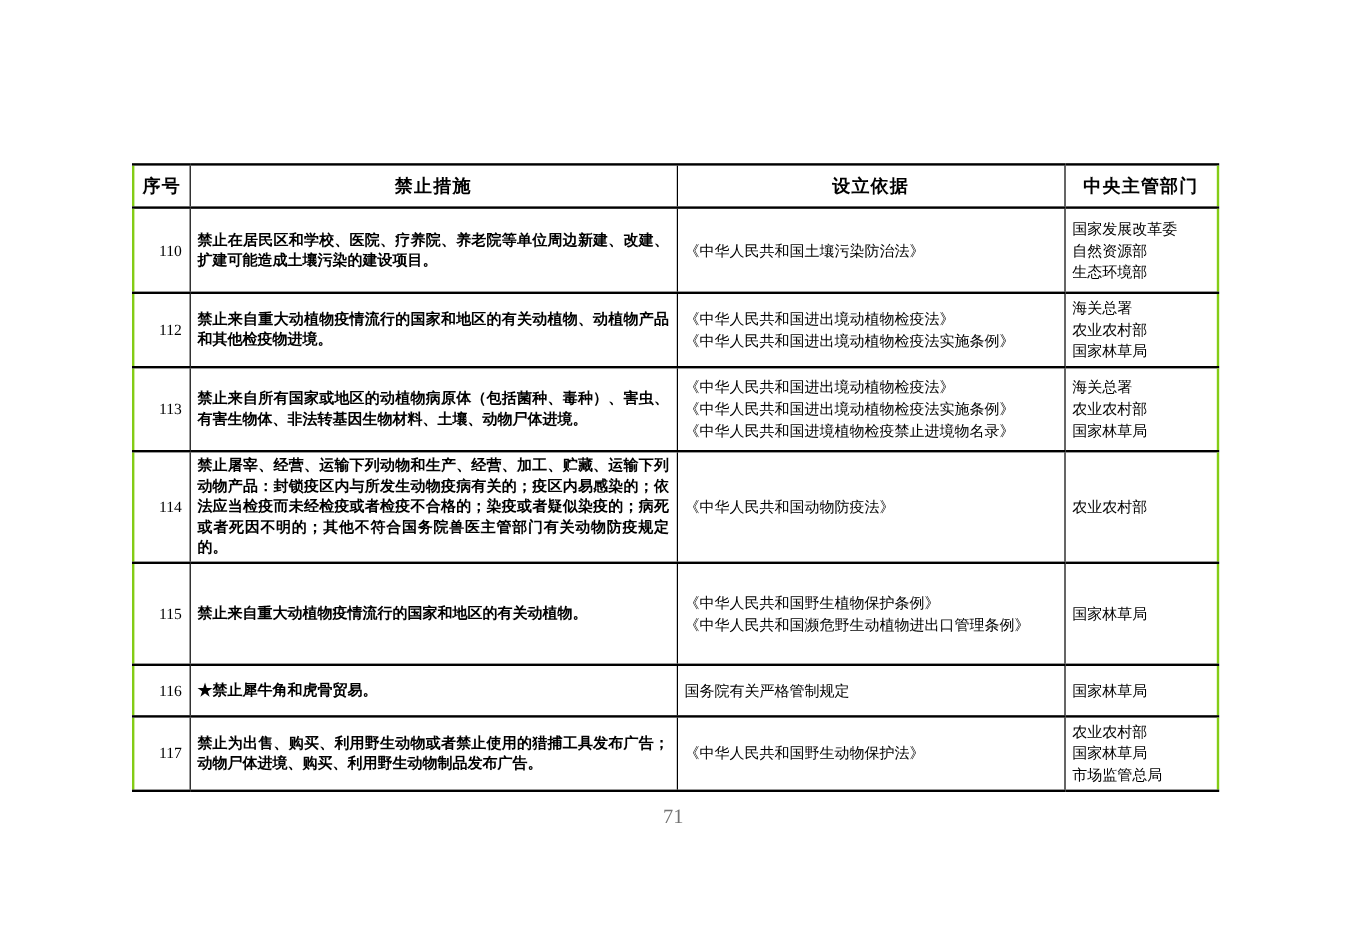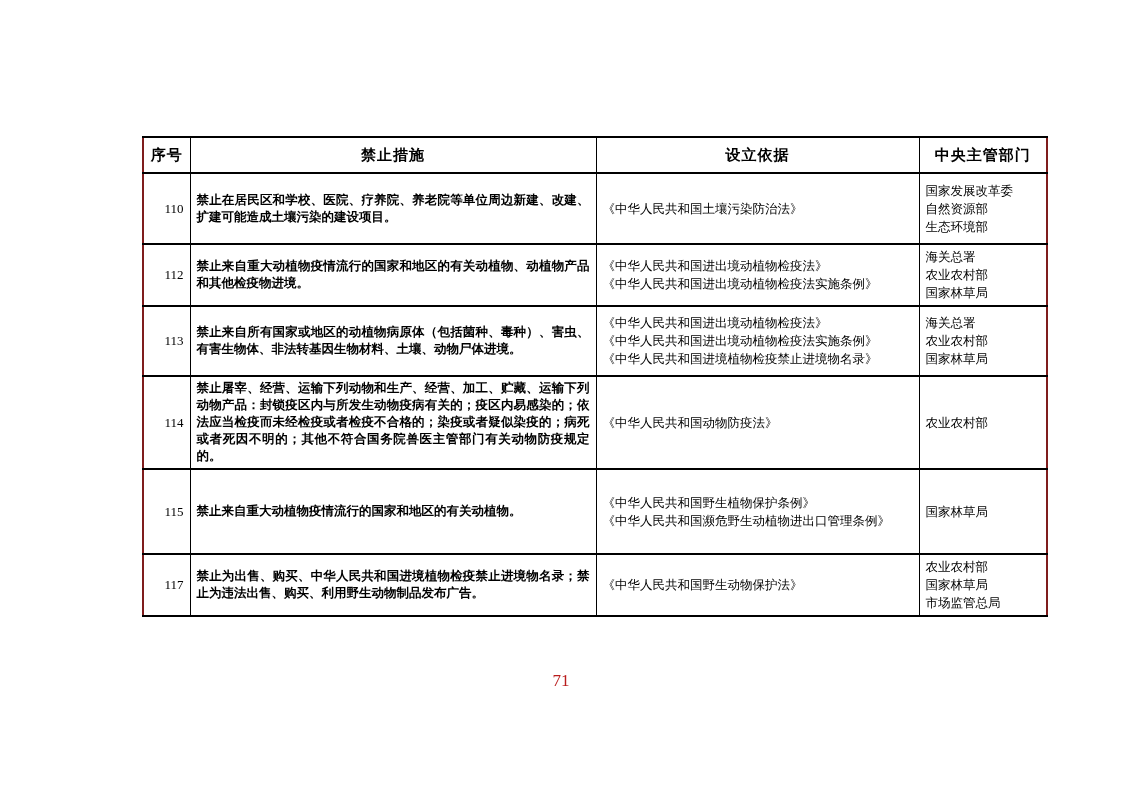--- a/index.html
+++ b/index.html
@@ -18,22 +18,21 @@
     width: 1122px; height: 793px;
     background: #fff;
   }
   .ban-table {
     position: absolute;
     left: 110px;
     top: 136px;
     width: 904px;
     border-collapse: collapse;
     table-layout: fixed;
-    border: 2px solid #7f1d1d;
-    margin-left: 32px;
+    border: 2px solid #84cc16;
   }
   .ban-table th, .ban-table td {
     border-left: 1px solid #000;
     border-right: 1px solid #000;
     border-top: 2px solid #000;
     border-bottom: 2px solid #000;
     vertical-align: middle;
     padding: 3px 6px;
     overflow: hidden;
   }
@@ -73,21 +72,21 @@
     text-align: left;
   }
   .c-basis div, .c-dept div { white-space: normal; }
   .page-number {
     position: absolute;
     left: 0;
     top: 671px;
     width: 1122px;
     text-align: center;
     font-size: 17px;
-    color: #b91c1c;
+    color: #737373;
   }
 </style>
 </head>
 <body>
 
 <div class="page">
 
   <table class="ban-table">
     <colgroup>
       <col style="width:47px">
@@ -163,24 +162,34 @@
     <td class="c-measure">禁止来自重大动植物疫情流行的国家和地区的有关动植物。</td>
     <td class="c-basis">
             <div>《中华人民共和国野生植物保护条例》</div>
             <div>《中华人民共和国濒危野生动植物进出口管理条例》</div>
           </td>
     <td class="c-dept">
             <div>国家林草局</div>
           </td>
   </tr>
 
+  <tr>
+    <td class="c-id">116</td>
+    <td class="c-measure">★禁止犀牛角和虎骨贸易。</td>
+    <td class="c-basis">
+            <div>国务院有关严格管制规定</div>
+          </td>
+    <td class="c-dept">
+            <div>国家林草局</div>
+          </td>
+  </tr>
 
   <tr>
     <td class="c-id">117</td>
-    <td class="c-measure">禁止为出售、购买、中华人民共和国进境植物检疫禁止进境物名录；禁止为违法出售、购买、利用野生动物制品发布广告。</td>
+    <td class="c-measure">禁止为出售、购买、利用野生动物或者禁止使用的猎捕工具发布广告；动物尸体进境、购买、利用野生动物制品发布广告。</td>
     <td class="c-basis">
             <div>《中华人民共和国野生动物保护法》</div>
           </td>
     <td class="c-dept">
             <div>农业农村部</div>
             <div>国家林草局</div>
             <div>市场监管总局</div>
           </td>
   </tr>
 </tbody>

